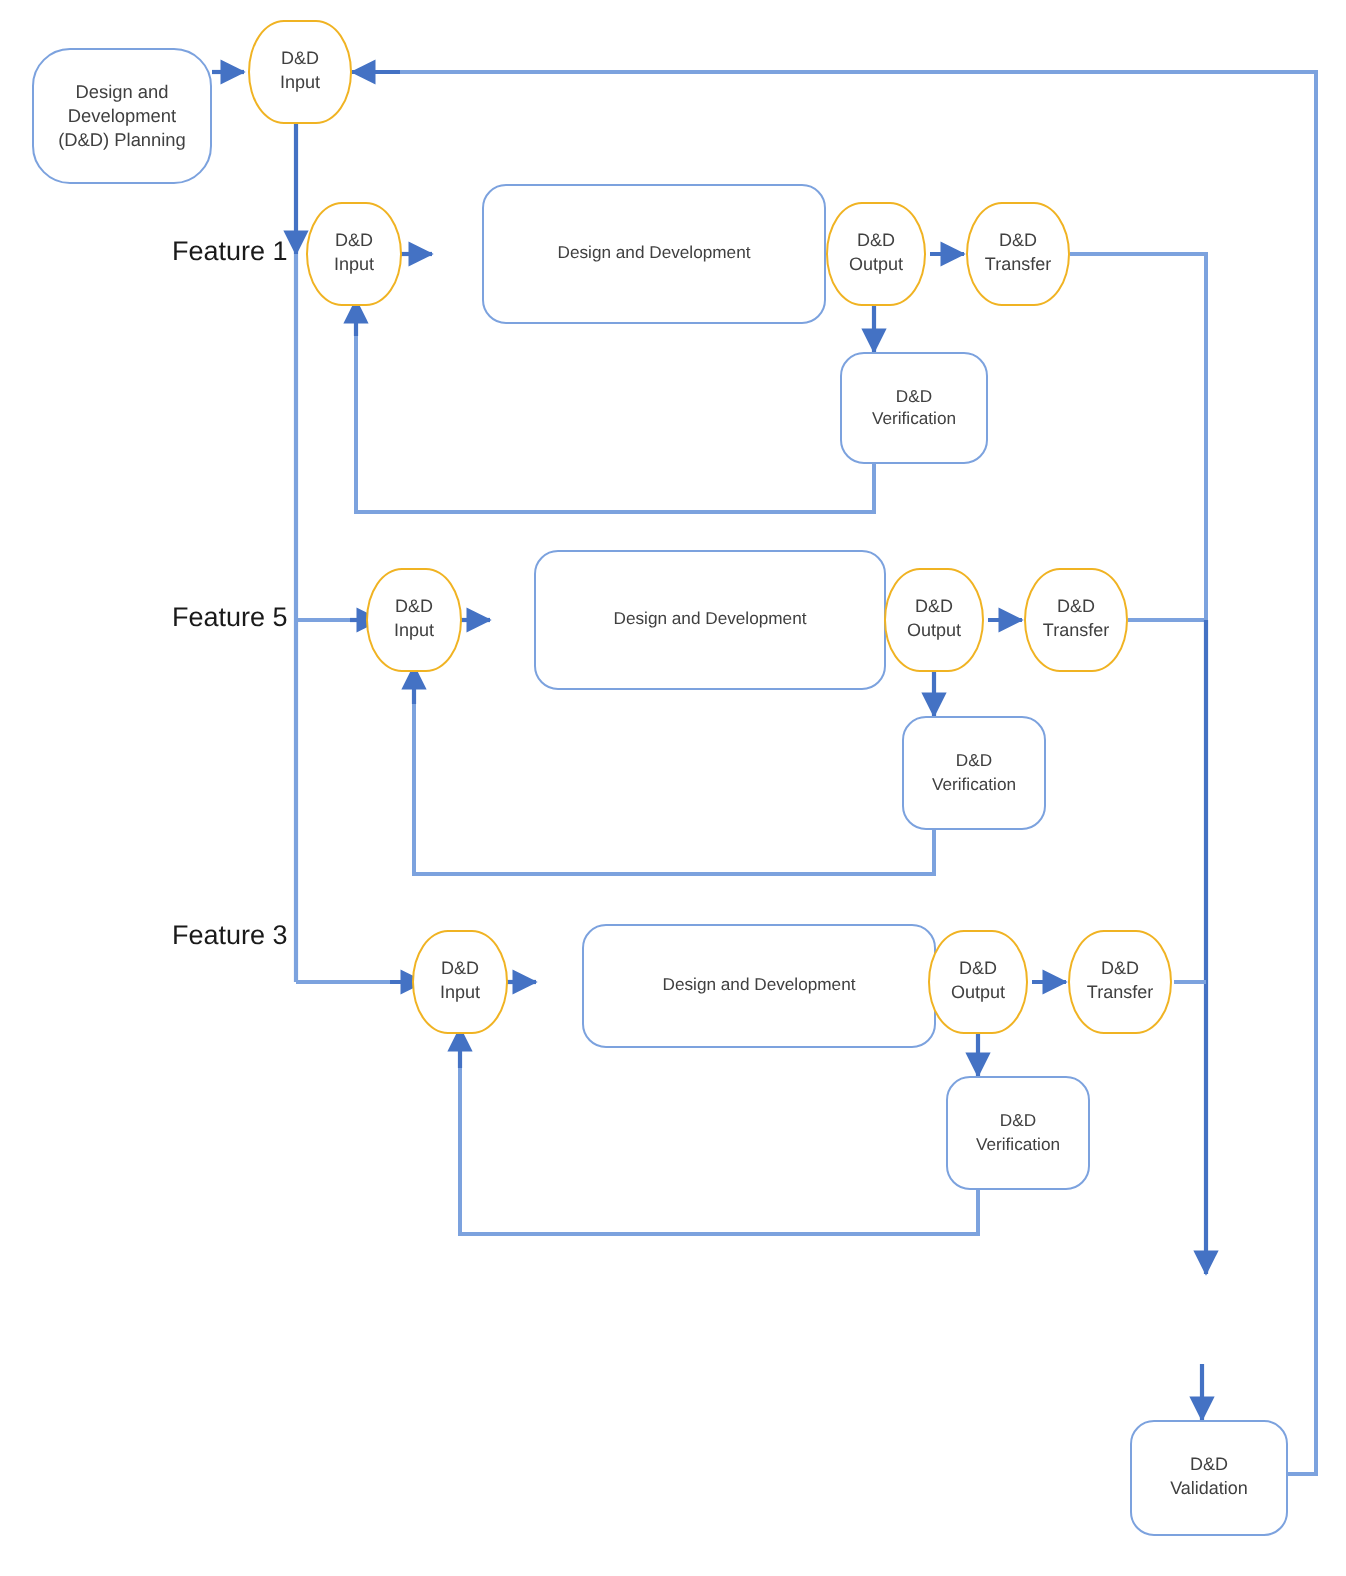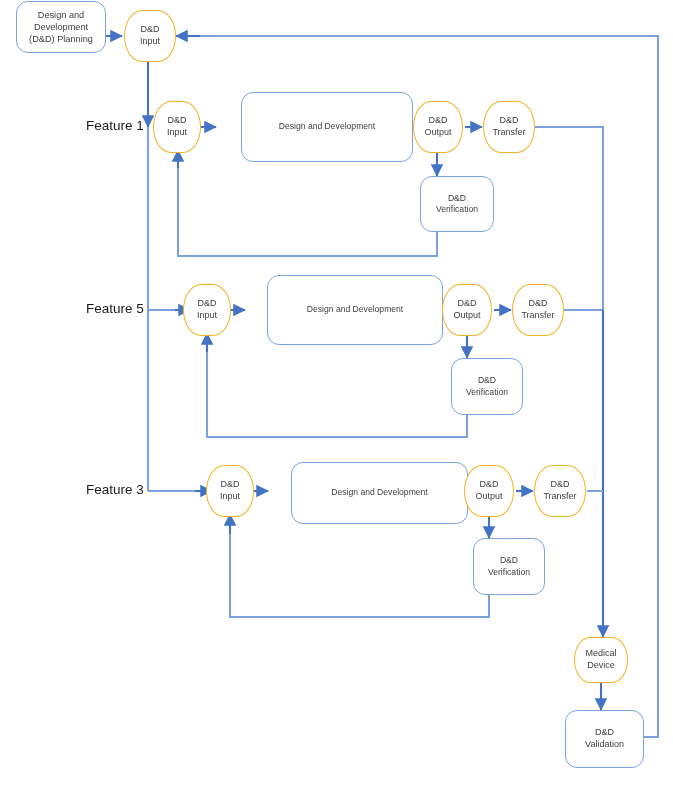--- a/index.html
+++ b/index.html
@@ -119,23 +119,23 @@
     <g stroke="#7ca2de" fill="none" stroke-width="2.0">
       <path d="M644,737 L658,737 L658,36 L180,36"></path>
     </g>
     <g stroke="#4472c4" fill="none" stroke-width="2.1">
       <path d="M200,36 L176,36" marker-end="url(#ah)"></path>
     </g>
   </svg>
 
   <div class="flabel" style="left:86px;top:118px;width:60px;">Feature 1</div>
   <div class="flabel" style="left:86px;top:301px;width:60px;">Feature 5</div>
-  <div class="flabel" style="left:86px;top:482px;width:60px;">Feature 3</div>
-
-  <div class="node blue f-planning" style="left:16px;top:1px;width:90px;height:52px;">
+  <div class="flabel" style="left:86px;top:460px;width:60px;">Feature 3</div>
+
+  <div class="node blue f-planning" style="left:16px;top:24px;width:90px;height:68px;border-radius:19px;">
     <span class="lbl">Design and
 Development
 (D&amp;D) Planning</span>
   </div>
 
   <div class="node yellow f-dd" style="left:124px;top:10px;width:52px;height:52px;">
     <span class="lbl">D&amp;D
 Input</span>
   </div>
 
@@ -192,22 +192,18 @@
   </div>
   <div class="node yellow f-dd" style="left:534px;top:465px;width:52px;height:52px;">
     <span class="lbl">D&amp;D
 Transfer</span>
   </div>
   <div class="node blue f-small" style="left:453px;top:538px;width:72px;height:57px;">
     <span class="lbl">D&amp;D
 Verification</span>
   </div>
 
-  <div class="node yellow f-dd" style="left:574px;top:637px;width:54px;height:46px;">
-    <span class="lbl">Medical
-Device</span>
-  </div>
   <div class="node blue f-dd" style="left:565px;top:710px;width:79px;height:58px;">
     <span class="lbl">D&amp;D
 Validation</span>
   </div>
 
 </div>
 
 </body></html>

